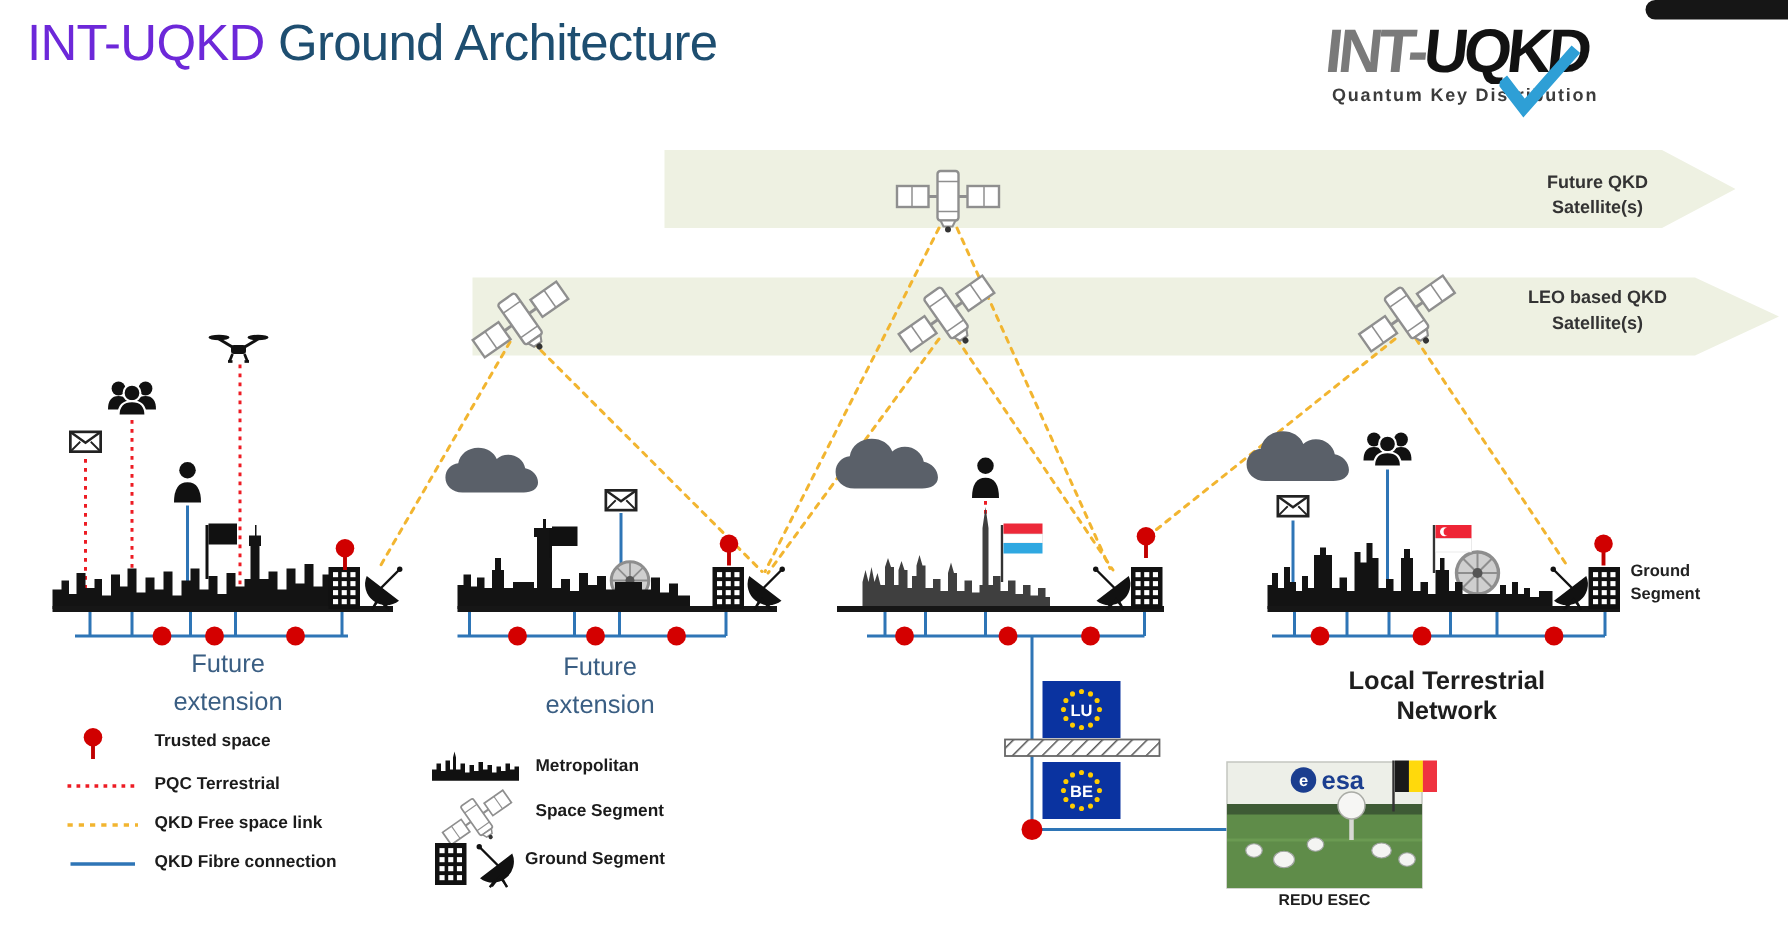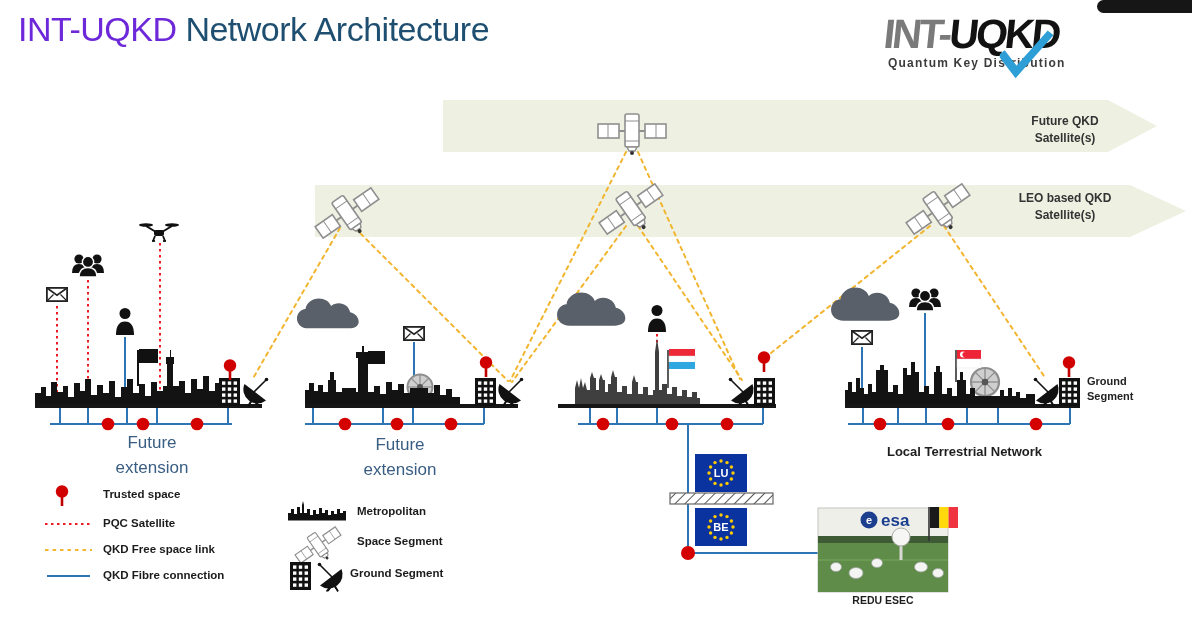--- a/index.html
+++ b/index.html
@@ -11,21 +11,21 @@
   .page-title .blue{color:#1E4E70;}
   .top-bar{left:1097px;top:0;width:95px;height:13px;background:#161616;border-radius:8px 0 0 8px;}
   .logo{left:884px;top:14px;width:215px;}
   .logo-main{position:relative;font-size:41px;font-weight:900;letter-spacing:-3px;transform:skewX(-6deg);line-height:1;white-space:nowrap;}
   .logo-main .g{color:#7A7A7A;}
   .logo-main .b{color:#121212;}
   .logo-check{position:absolute;left:118px;top:14px;pointer-events:none;}
   .logo-sub{font-size:12px;font-weight:bold;letter-spacing:1.2px;color:#3C3C3C;margin-top:1px;padding-left:4px;white-space:nowrap;}
   .band-label{width:120px;text-align:center;font-size:12px;font-weight:bold;color:#333;line-height:1.45;}
   .fut-ext{width:120px;text-align:center;font-size:17px;color:#3A5E83;line-height:1.45;}
-  .small-bold{font-size:13px;font-weight:bold;color:#1E1E1E;}
+  .small-bold{font-size:17px;font-weight:bold;color:#1E1E1E;}
   .legend-label{position:absolute;left:0;top:0;font-size:11.5px;font-weight:bold;color:#1B1B1B;white-space:nowrap;}
   .gs-label{width:60px;font-size:11px;font-weight:bold;color:#222;line-height:1.4;}
   svg{display:block;}
   .svg-layer{left:0;top:0;}
 </style>
 </head>
 <body>
 
 <div class="stage">
 
@@ -370,21 +370,21 @@
       </g>
     <g transform="translate(290,562)">
         <use href="#bld"></use>
       </g>
     <g transform="translate(344,563) scale(-1,1)">
         <use href="#dish"></use>
       </g>
   </svg>
 
   <div class="abs page-title">
-    <span class="green">INT-UQKD</span><span class="blue"> Network Architecture</span>
+    <span class="green">INT-UQKD</span><span class="blue"> Ground Architecture</span>
   </div>
   <div class="abs top-bar"></div>
   <div class="abs logo">
     <div class="logo-main">
       <svg class="logo-check" width="60" height="56">
         <polyline points="4,28 18,44 46,8" fill="none" stroke="#2E9FD6" stroke-width="8" stroke-linecap="square"></polyline>
       </svg>
       <span class="g">INT-</span><span class="b">UQKD</span>
     </div>
     <div class="logo-sub">Quantum Key Distribution</div>
@@ -399,21 +399,21 @@
     <span style="display:block">Satellite(s)</span>
   </div>
 
   <div class="abs fut-ext" style="left:92px;top:431px;">Future extension</div>
   <div class="abs fut-ext" style="left:340px;top:433px;">Future extension</div>
   <div class="abs small-bold" style="left:877px;top:444px;width:175px;text-align:center;">Local Terrestrial Network</div>
   <div class="abs gs-label" style="left:1087px;top:374px;">Ground Segment</div>
   <div class="abs small-bold" style="left:828px;top:594px;width:110px;text-align:center;font-size:10.5px;">REDU ESEC</div>
 
   <div class="abs legend-label" style="left:103px;top:488px;">Trusted space</div>
-  <div class="abs legend-label" style="left:103px;top:517px;">PQC Satellite</div>
+  <div class="abs legend-label" style="left:103px;top:517px;">PQC Terrestrial</div>
   <div class="abs legend-label" style="left:103px;top:543px;">QKD Free space link</div>
   <div class="abs legend-label" style="left:103px;top:569px;">QKD Fibre connection</div>
 
   <div class="abs legend-label" style="left:357px;top:505px;">Metropolitan</div>
   <div class="abs legend-label" style="left:357px;top:535px;">Space Segment</div>
   <div class="abs legend-label" style="left:350px;top:567px;">Ground Segment</div>
 
 </div>
 
 </body></html>

